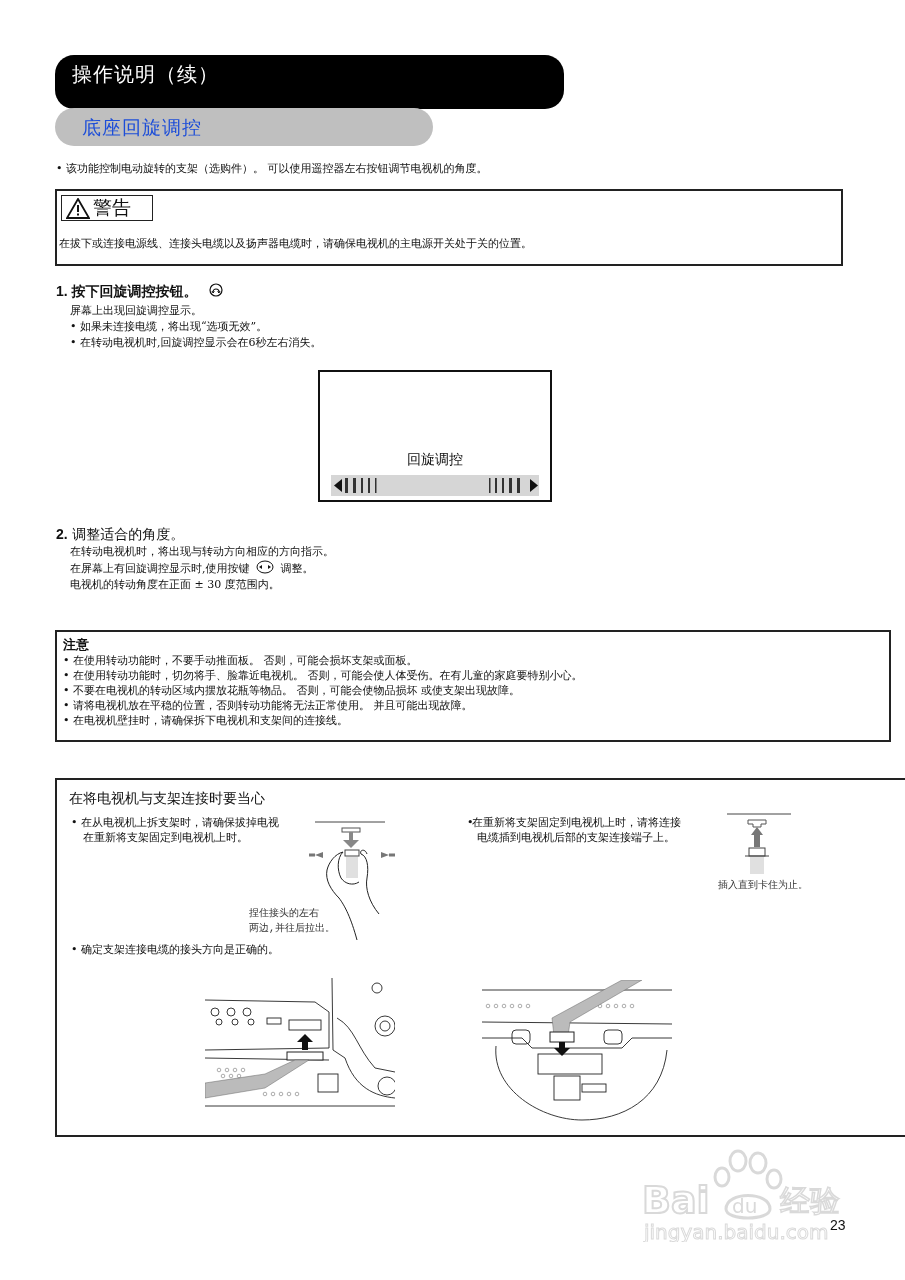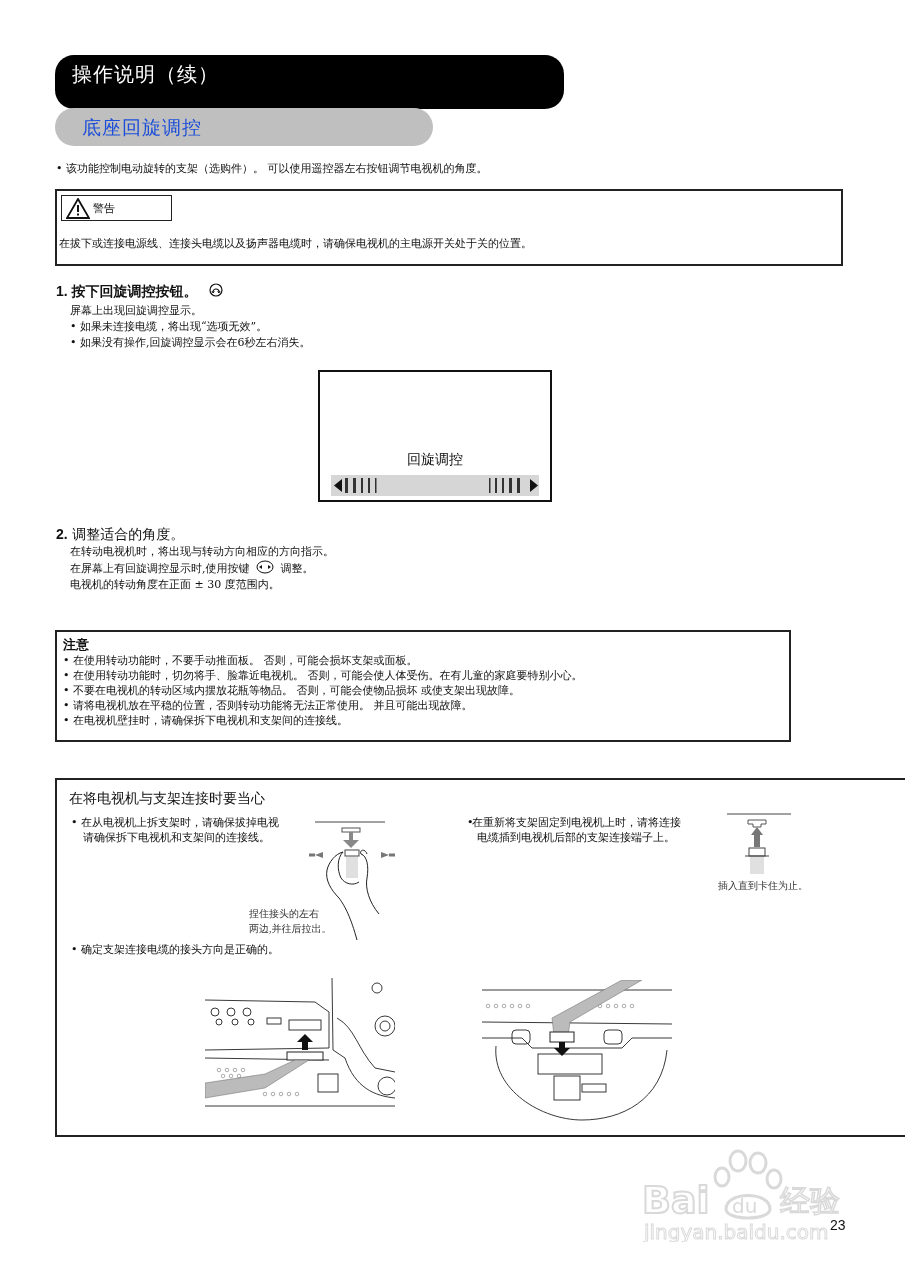--- a/index.html
+++ b/index.html
@@ -3,37 +3,37 @@
 <meta charset="utf-8">
 <style>
   html,body{margin:0;padding:0;background:#fff;}
   body{width:905px;height:1280px;position:relative;overflow:hidden;font-family:"DejaVu Serif","Liberation Serif",serif;color:#111;}
   .abs{position:absolute;}
   .header-black{left:55px;top:55px;width:509px;height:54px;background:#000;border-radius:19px;color:#fff;font-size:20px;line-height:38px;padding-left:17px;box-sizing:border-box;letter-spacing:1px;}
   .header-gray{left:55px;top:108px;width:378px;height:38px;background:#bfbfbf;border-radius:19px;color:#1d4ed8;font-size:19px;line-height:38px;padding-left:27px;box-sizing:border-box;letter-spacing:1px;}
   .intro{left:56px;top:161px;font-size:11px;}
   .bullet{display:inline-block;width:10px;}
   .warn-box{left:55px;top:189px;width:788px;height:77px;border:2px solid #222;box-sizing:border-box;}
-  .warn-label{position:absolute;left:4px;top:4px;width:111px;height:26px;border:1.5px solid #222;box-sizing:border-box;display:flex;align-items:center;padding-left:4px;font-size:11px;}
+  .warn-label{position:absolute;left:4px;top:4px;width:92px;height:26px;border:1.5px solid #222;box-sizing:border-box;display:flex;align-items:center;padding-left:4px;font-size:19px;}
   .warn-label svg{margin-right:3px;}
   .warn-text{position:absolute;left:2px;top:45px;font-size:11px;}
   .step1-title{left:56px;top:283px;font-size:14px;font-weight:bold;font-family:"Liberation Sans","DejaVu Sans",sans-serif;}
   .step1-title .num{font-weight:bold;}
   .step-lines{left:70px;font-size:11px;line-height:16px;}
   .osd{left:318px;top:370px;width:234px;height:132px;border:2px solid #111;box-sizing:border-box;}
   .osd-title{position:absolute;left:0;right:0;top:79px;text-align:center;font-size:14px;}
   .osd-bar{position:absolute;left:11px;right:11px;top:103px;height:21px;background:#d6d6d6;}
   .step2-title{left:56px;top:526px;font-size:14px;font-family:"DejaVu Serif",serif;}
   .step2-title .num{font-weight:bold;font-family:"Liberation Sans",sans-serif;}
-  .caution-box{left:55px;top:630px;width:736px;height:112px;border:2px solid #222;box-sizing:border-box;padding:4px 6px;font-size:11px;line-height:15px;}
+  .caution-box{left:55px;top:630px;width:836px;height:112px;border:2px solid #222;box-sizing:border-box;padding:4px 6px;font-size:11px;line-height:15px;}
   .caution-title{font-weight:bold;font-size:13px;font-family:"DejaVu Sans",sans-serif;line-height:17px;}
   .conn-box{left:55px;top:778px;width:888px;height:359px;border:2px solid #222;box-sizing:border-box;}
   .conn-title{position:absolute;left:12px;top:10px;font-size:14px;}
   .small{font-size:11px;line-height:15px;}
-  .tiny{font-size:10px;line-height:15px;color:#333;font-family:Liberation Serif, serif;}
+  .tiny{font-size:10px;line-height:15px;color:#333;font-family:Liberation Mono, monospace;}
   .pagenum{left:830px;top:1217px;font-size:14px;font-family:"Liberation Sans",sans-serif;}
   .watermark{left:640px;top:1147px;width:215px;height:95px;opacity:0.55;}
 </style>
 </head>
 <body>
 
 <div class="abs header-black">
   <span>操作说明（续）</span>
 </div>
 <div class="abs header-gray">
@@ -62,21 +62,21 @@
   <svg width="14" height="14" viewBox="0 0 14 14" style="margin-left:8px;vertical-align:-1px;">
     <circle cx="7" cy="7" r="6" fill="none" stroke="#111" stroke-width="1.2"></circle>
     <path d="M4,9 A3,3 0 1 1 10,9" fill="none" stroke="#111" stroke-width="1.2"></path>
     <path d="M3,8 L4,10 L5.5,8.5" fill="none" stroke="#111" stroke-width="1"></path>
     <path d="M11,8 L10,10 L8.5,8.5" fill="none" stroke="#111" stroke-width="1"></path>
   </svg>
 </div>
 <div class="abs step-lines" style="top:303px;">
   <div>屏幕上出现回旋调控显示。</div>
   <div><span class="bullet">•</span><span>如果未连接电缆，将出现“选项无效”。</span></div>
-  <div><span class="bullet">•</span><span>如果没有操作,回旋调控显示会在6秒左右消失。</span></div>
+  <div><span class="bullet">•</span><span>在转动电视机时,回旋调控显示会在6秒左右消失。</span></div>
 </div>
 
 <div class="abs osd">
   <div class="osd-title">回旋调控</div>
   <div class="osd-bar">
     <svg width="210" height="21" viewBox="0 0 210 21" style="display:block;">
       <polygon points="3,10.5 11,4 11,17" fill="#111"></polygon>
       <g fill="#333">
         <rect x="14" y="3" width="3" height="15"></rect>
         <rect x="22" y="3" width="3" height="15"></rect>
@@ -119,21 +119,21 @@
   <div><span class="bullet">•</span><span>不要在电视机的转动区域内摆放花瓶等物品。 否则，可能会使物品损坏 或使支架出现故障。</span></div>
   <div><span class="bullet">•</span><span>请将电视机放在平稳的位置，否则转动功能将无法正常使用。 并且可能出现故障。</span></div>
   <div><span class="bullet">•</span><span>在电视机壁挂时，请确保拆下电视机和支架间的连接线。</span></div>
 </div>
 
 <div class="abs conn-box">
   <div class="conn-title">在将电视机与支架连接时要当心</div>
 
   <div class="abs small" style="left:14px;top:35px;">
     <div><span class="bullet">•</span><span>在从电视机上拆支架时，请确保拔掉电视</span></div>
-    <div style="padding-left:12px;">请确保拆下电视机和支架间的连接线。</div>
+    <div style="padding-left:12px;">在重新将支架固定到电视机上时。</div>
   </div>
 
   <svg class="abs" style="left:250px;top:38px;" width="90" height="125" viewBox="0 0 90 125">
     <line x1="8" y1="4" x2="78" y2="4" stroke="#444" stroke-width="1"></line>
     <rect x="35" y="10" width="18" height="4" fill="none" stroke="#555" stroke-width="1"></rect>
     <rect x="42" y="14" width="4" height="8" fill="#888"></rect>
     <polygon points="36,22 52,22 44,30" fill="#888"></polygon>
     <rect x="38" y="32" width="14" height="6" fill="none" stroke="#444" stroke-width="1"></rect>
     <g stroke="#999" stroke-width="0.6">
       <line x1="40" y1="38" x2="40" y2="60"></line>

